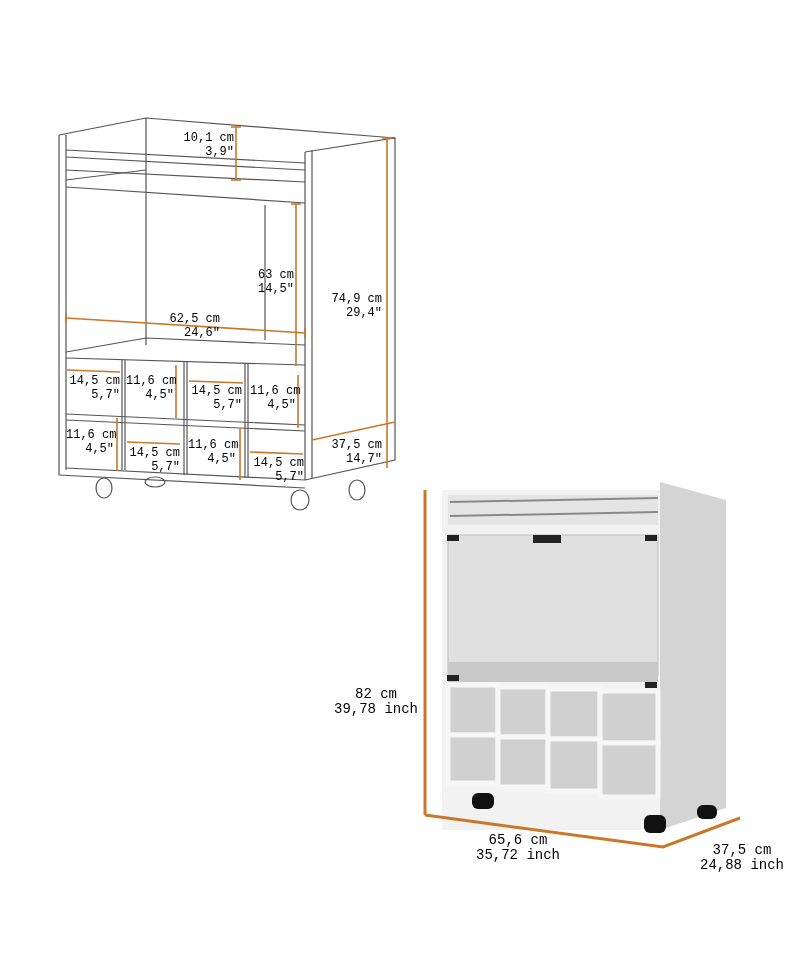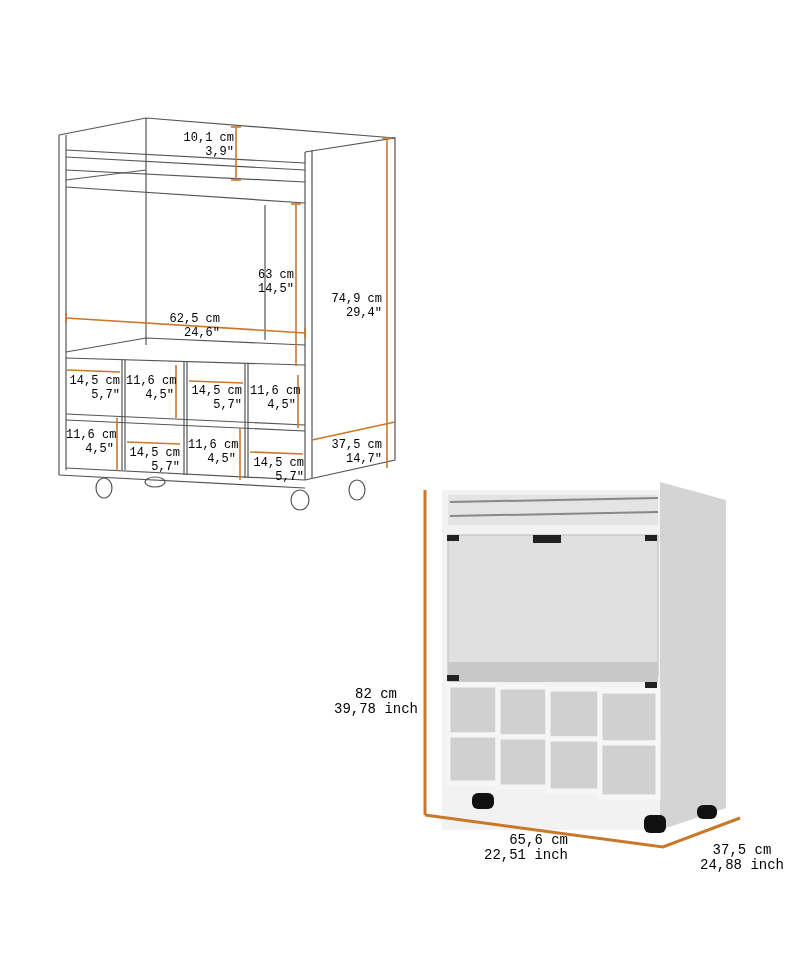--- a/index.html
+++ b/index.html
@@ -159,20 +159,20 @@
   <g stroke="#c9782a" stroke-width="3" fill="none">
     <line x1="425" y1="490" x2="425" y2="815"></line>
     <polyline points="425,815 663,847 740,818"></polyline>
   </g>
 </svg>
 
 <div class="lbl big" style="left:330px;top:656px;width:92px;margin-top:31px;">
     <div>82 cm</div>
     <div>39,78 inch</div>
   </div>
-<div class="lbl big" style="left:468px;top:833px;width:100px;text-align:right;">
+<div class="lbl big" style="left:468px;top:833px;width:100px;">
     <div>65,6 cm</div>
-    <div>22,51 inch</div>
+    <div>35,72 inch</div>
   </div>
 <div class="lbl big" style="left:692px;top:843px;width:100px;">
     <div>37,5 cm</div>
     <div>24,88 inch</div>
   </div>
 
 </body></html>

